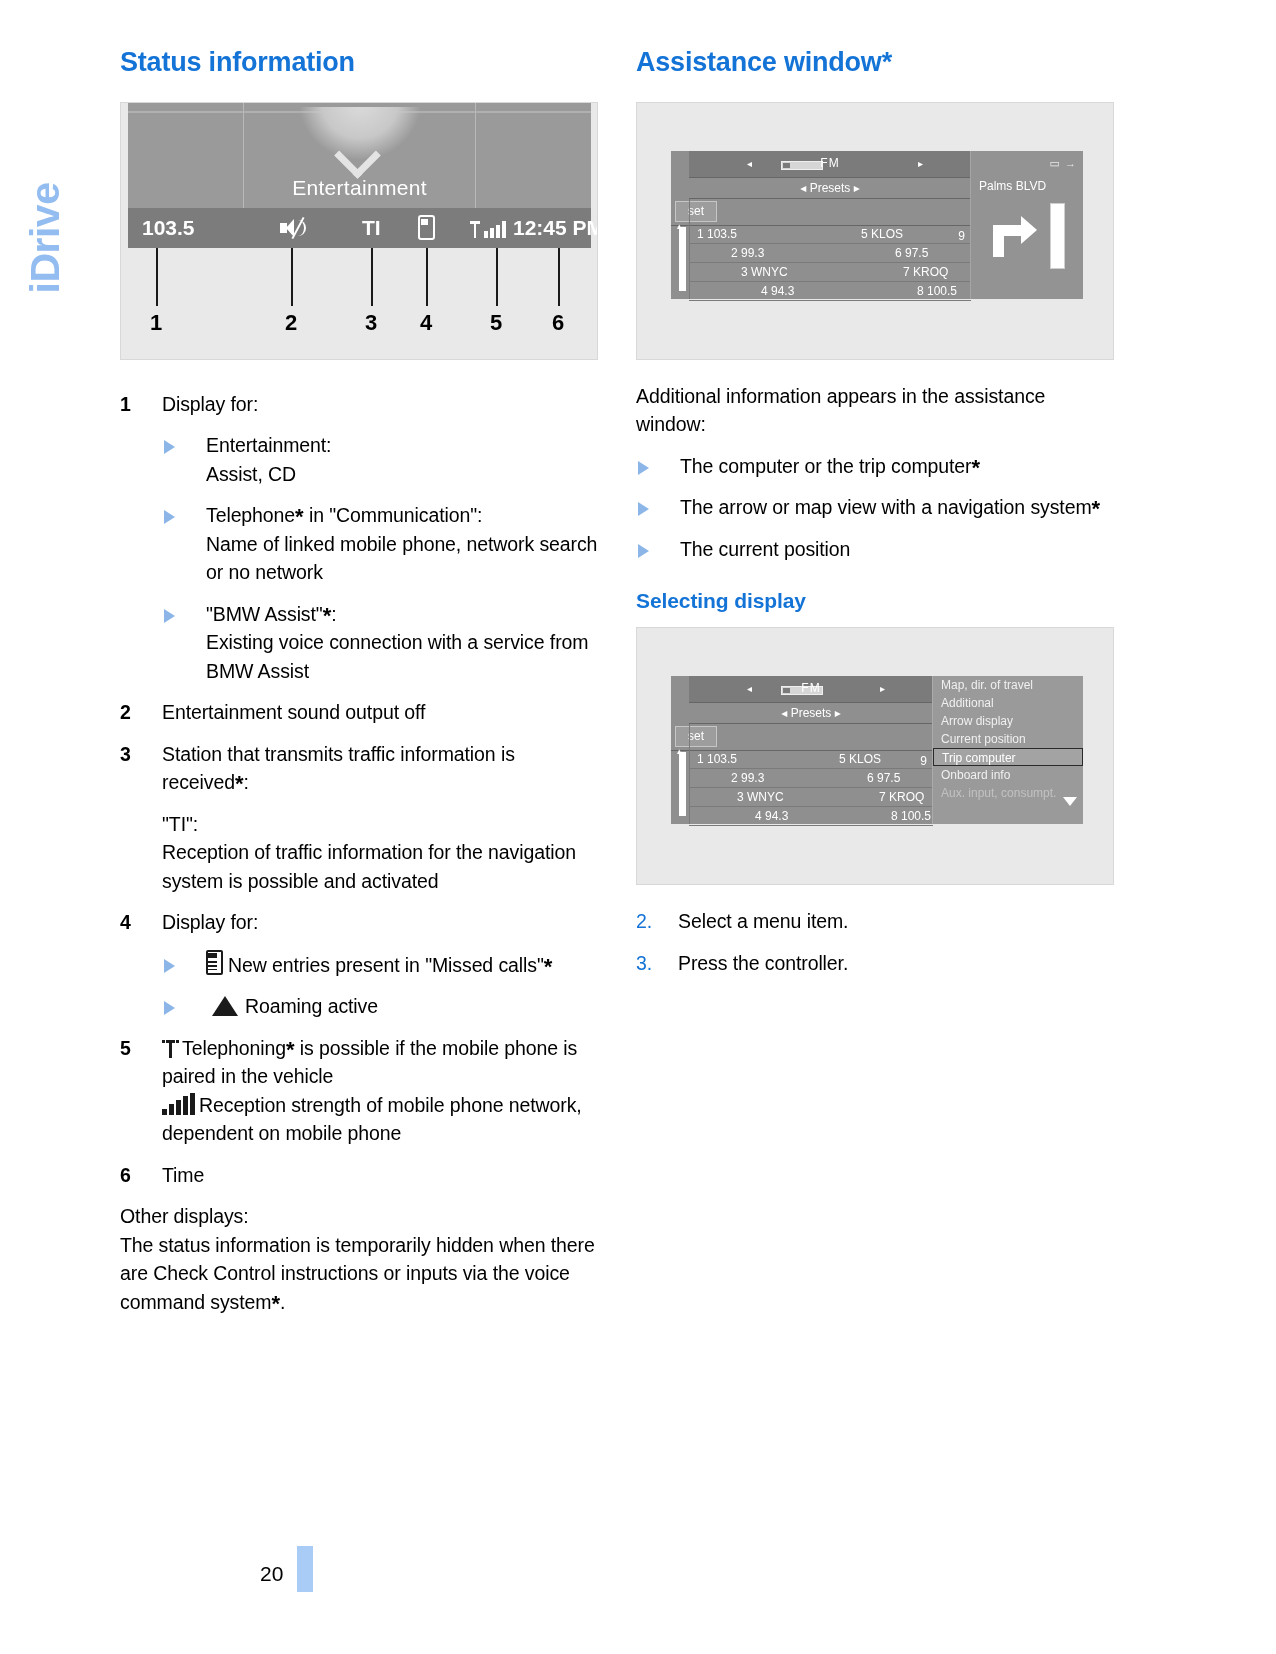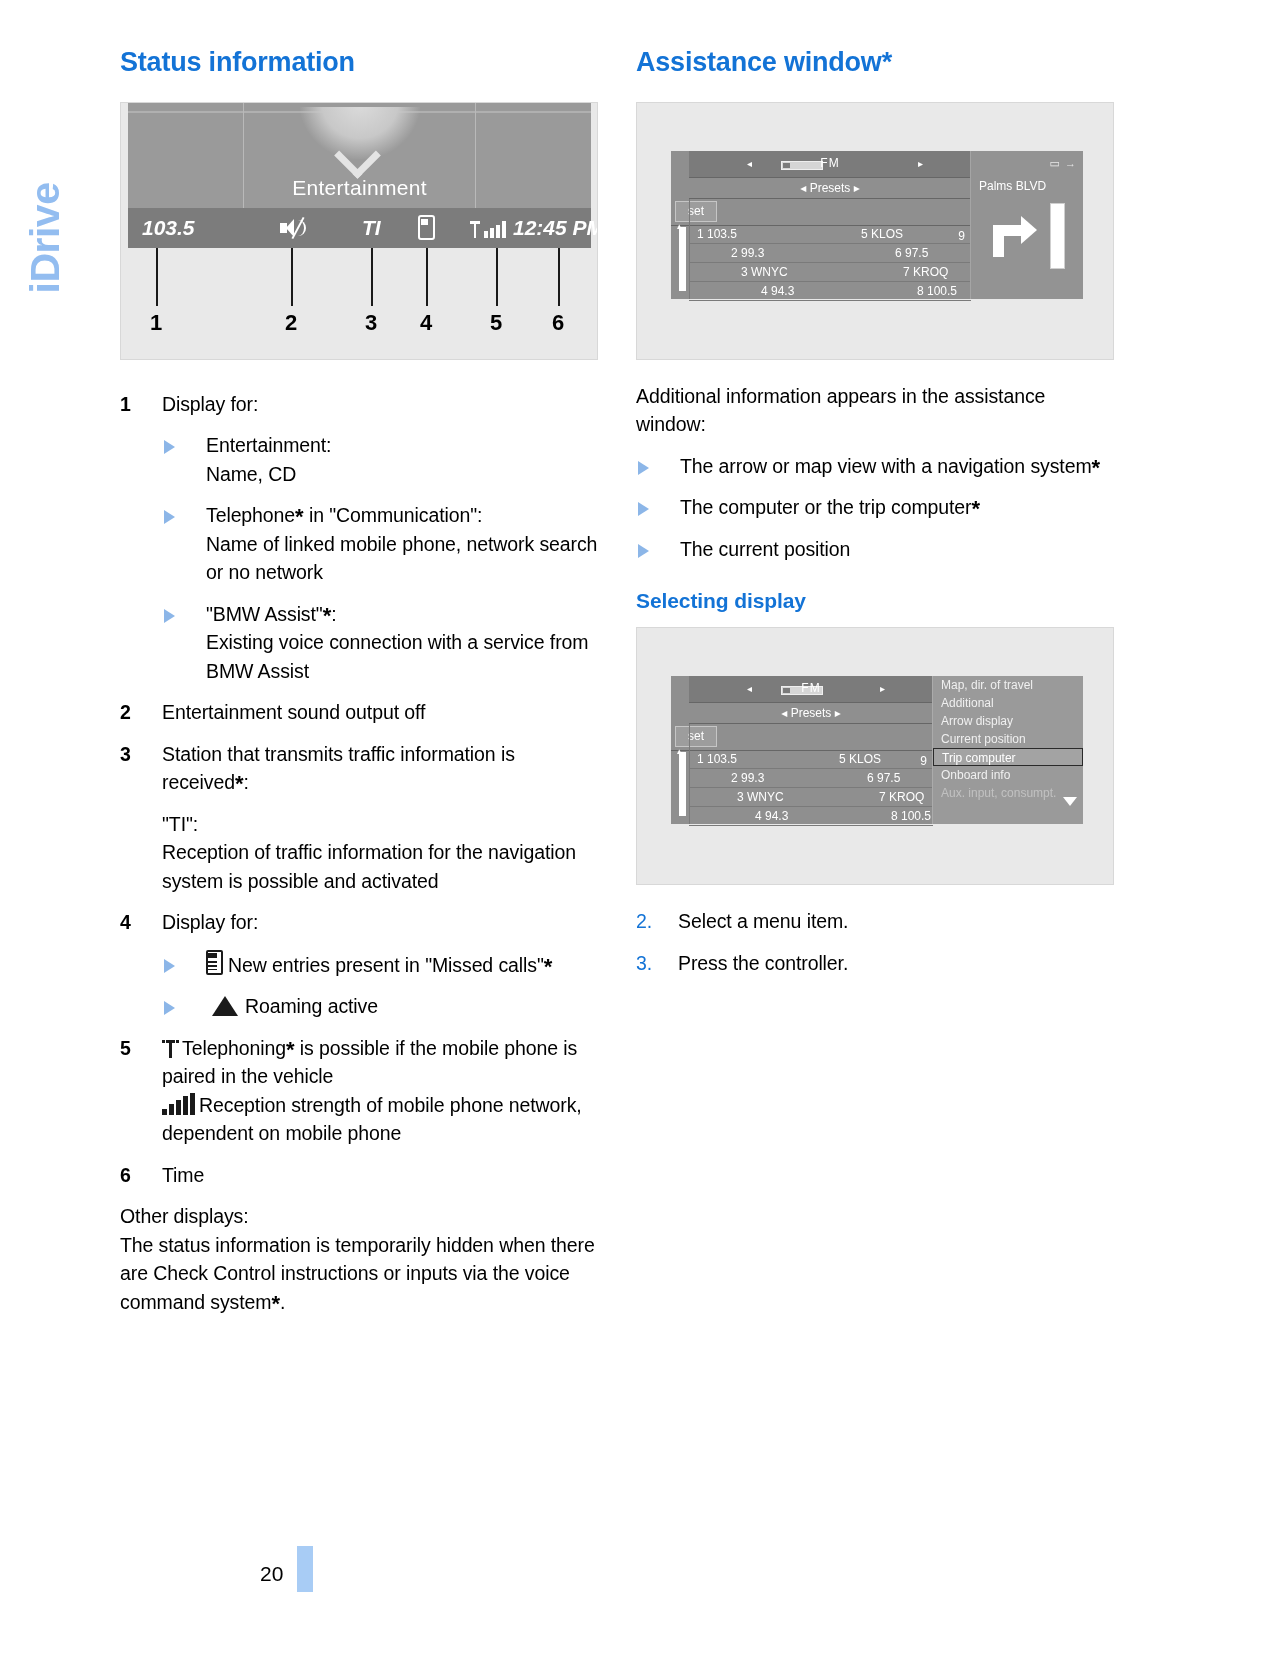--- a/index.html
+++ b/index.html
@@ -159,21 +159,20 @@
   .idrv-bar {
     position: absolute;
     left: 0;
     top: 105px;
     width: 100%;
     height: 40px;
     background: #7c7c7c;
     color: #ffffff;
     font-size: 21px;
     font-weight: bold;
-    font-style: italic;
   }
   .idrv-bar span.sb {
     position: absolute;
     top: 7px;
     white-space: nowrap;
     line-height: 26px;
   }
   .sb-freq { left: 14px; }
   .sb-mute { left: 152px; }
   .sb-ti   { left: 234px; }
@@ -701,21 +700,21 @@
     </div>
 
     <div class="body-text">
 
       <div class="num-item">
         <span class="num">1</span>
         <span>Display for:</span>
         <div class="tri-item">
           <span class="tri"></span>
           <span>Entertainment:</span><br>
-          <span>Name, CD</span>
+          <span>Assist, CD</span>
         </div>
         <div class="tri-item">
           <span class="tri"></span>
           <span>Telephone<span class="star">*</span> in "Communication":</span><br>
           <span>Name of linked mobile phone, network search or no network</span>
         </div>
         <div class="tri-item">
           <span class="tri"></span>
           <span>"BMW Assist"<span class="star">*</span>:</span><br>
           <span>Existing voice connection with a service from BMW Assist</span>
@@ -826,25 +825,25 @@
           <div class="assist-bar"></div>
         </div>
       </div>
 
     </div>
 
     <div class="body-text">
       <p class="para">Additional information appears in the assistance window:</p>
       <div class="tri-item">
         <span class="tri"></span>
-        <span>The arrow or map view with a navigation system<span class="star">*</span></span>
+        <span>The computer or the trip computer<span class="star">*</span></span>
       </div>
       <div class="tri-item">
         <span class="tri"></span>
-        <span>The computer or the trip computer<span class="star">*</span></span>
+        <span>The arrow or map view with a navigation system<span class="star">*</span></span>
       </div>
       <div class="tri-item">
         <span class="tri"></span>
         <span>The current position</span>
       </div>
     </div>
 
     <h2 class="sub-title">Selecting display</h2>
 
     <div class="body-text">

